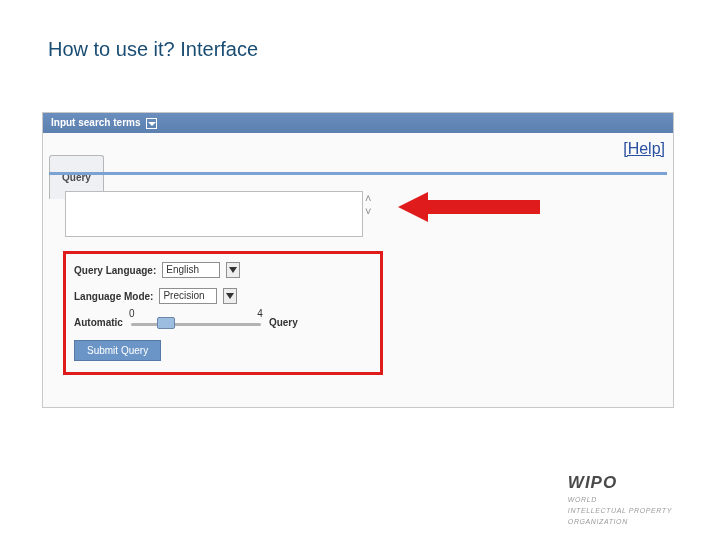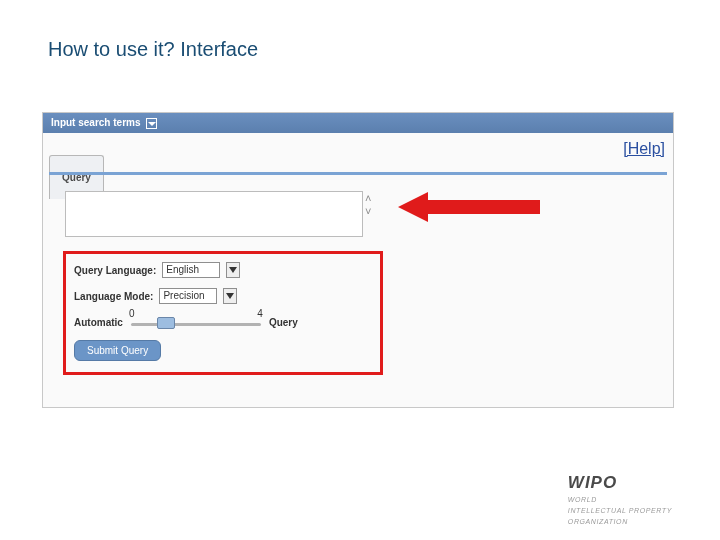--- a/index.html
+++ b/index.html
@@ -177,21 +177,21 @@
     border-radius: 2px;
   }
   .slider-tick { position: absolute; top: -6px; font-size: 10px; color: #333; }
   .submit-btn {
     margin-top: 6px;
     background: #6b95c7;
     color: #fff;
     border: 1px solid #557aa6;
     font-size: 10px;
     padding: 4px 12px;
-    border-radius: 6px;
+    border-radius: 0;
   }
   .arrow-callout {
     position: absolute;
     top: 192px;
     left: 398px;
     width: 142px;
     height: 30px;
     pointer-events: none;
   }
   .arrow-callout svg { display: block; }

